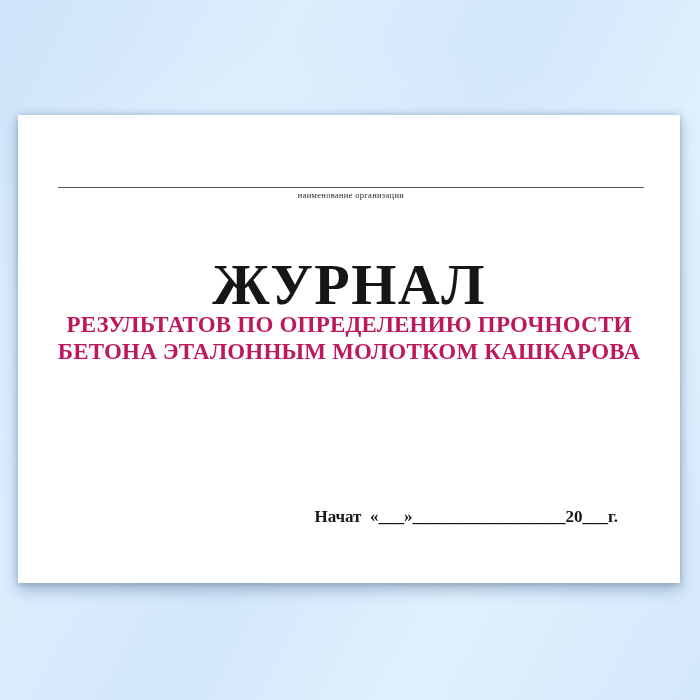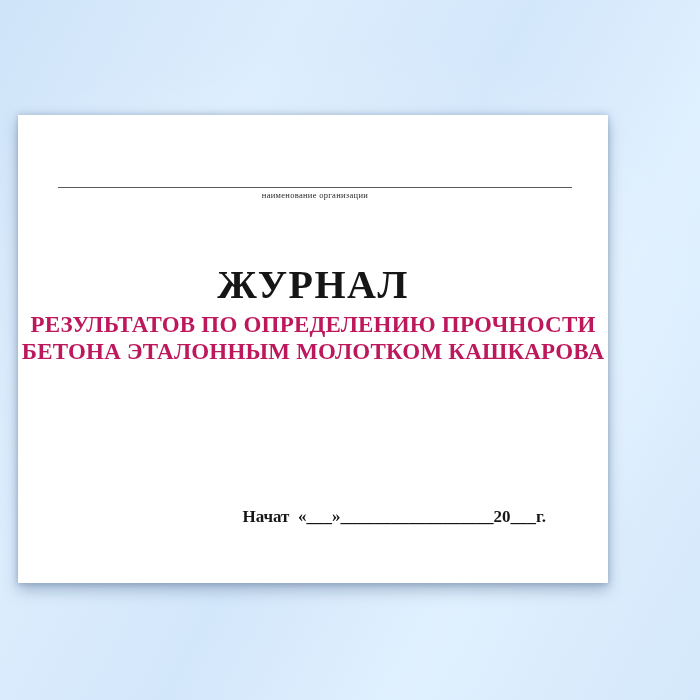--- a/index.html
+++ b/index.html
@@ -17,21 +17,21 @@
       linear-gradient(118deg, #cfe4f9 0%, #dcedfd 28%, #d3e7fb 50%, #e0f0fe 72%, #d4e8fb 100%);
   }
   .scene {
     position: absolute;
     inset: 0;
   }
   .paper {
     position: absolute;
     left: 18px;
     top: 115px;
-    width: 590px;
+    width: 662px;
     height: 468px;
     background: #ffffff;
     box-shadow:
       0 7px 14px rgba(96, 120, 152, 0.45),
       0 2px 5px rgba(110, 135, 165, 0.35),
       0 -2px 6px rgba(130, 152, 182, 0.25);
   }
   .org-block {
     position: absolute;
     top: 0;
@@ -49,21 +49,21 @@
     letter-spacing: 0.3px;
     color: #2a2a2a;
   }
   .title {
     position: absolute;
     top: 148px;
     left: 0;
     width: 100%;
     margin: 0;
     text-align: center;
-    font-size: 40px;
+    font-size: 58px;
     line-height: 44px;
     font-weight: bold;
     letter-spacing: 1.5px;
     color: #161616;
   }
   .subtitle {
     position: absolute;
     top: 196px;
     left: 0;
     width: 100%;

